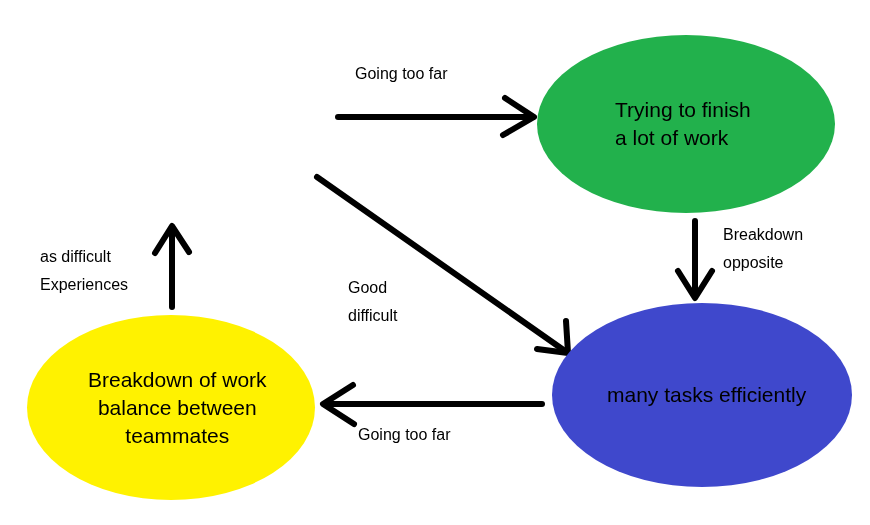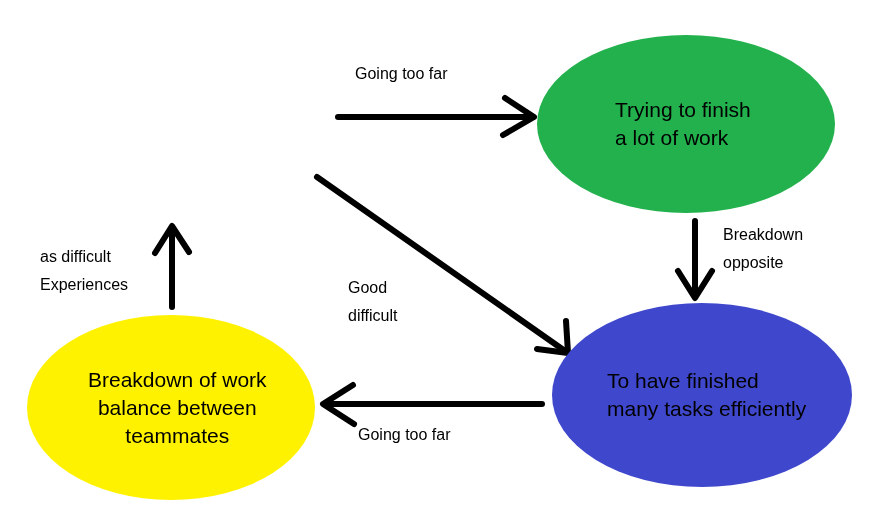--- a/index.html
+++ b/index.html
@@ -89,21 +89,20 @@
 
   <div class="node node-green" style="background-color: rgb(34, 177, 76);">
     <div class="node-lines">
       <div>Trying to finish</div>
       <div>a lot of work</div>
     </div>
   </div>
 
   <div class="node node-blue" style="background-color: rgb(63, 72, 204);">
     <div class="node-lines">
-      <div>To have finished</div>
       <div>many tasks efficiently</div>
     </div>
   </div>
 
   <div class="node node-yellow" style="background-color: rgb(255, 242, 0); text-align: center;">
     <div class="node-lines">
       <div>Breakdown of work</div>
       <div>balance between</div>
       <div>teammates</div>
     </div>

